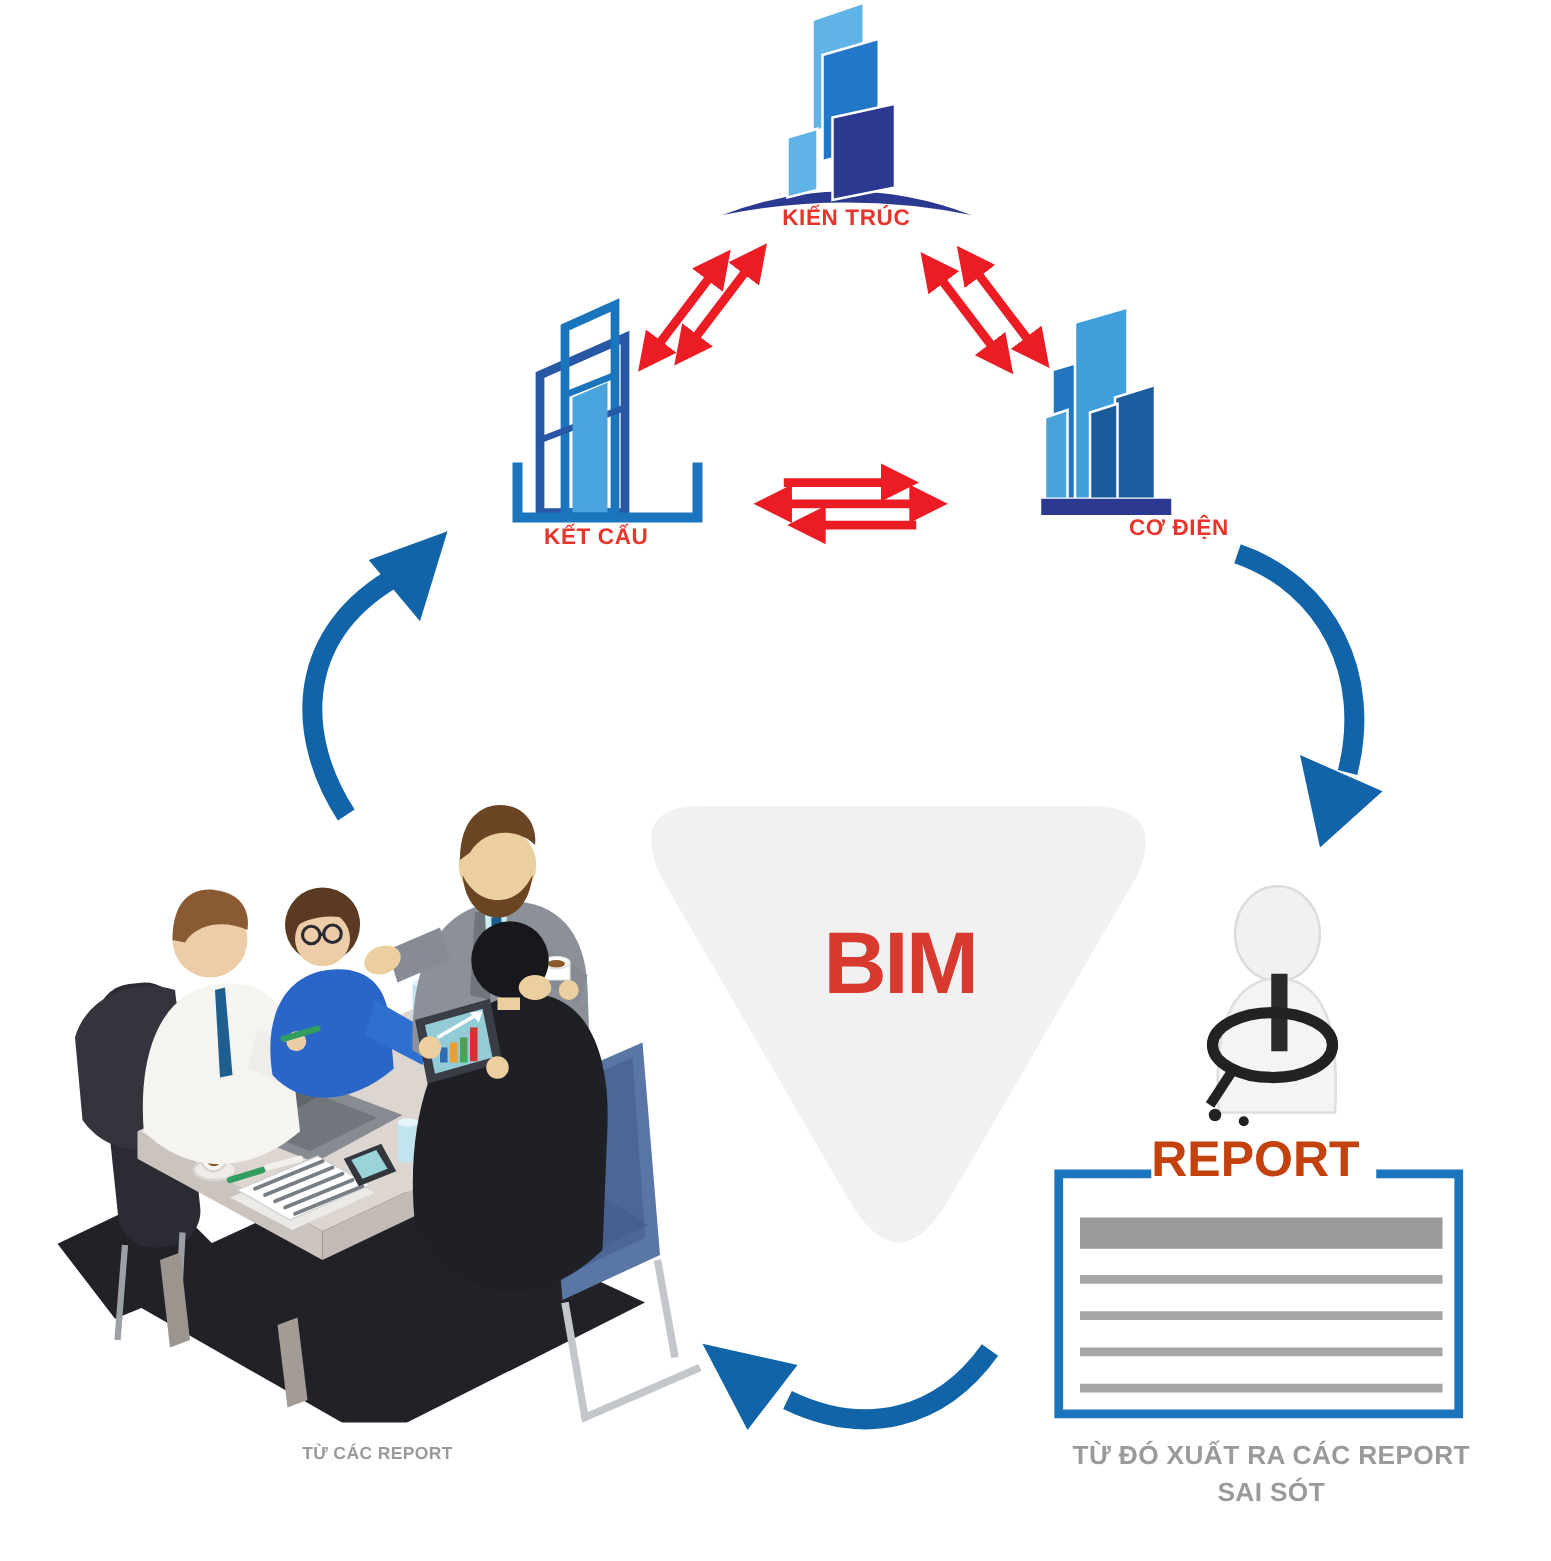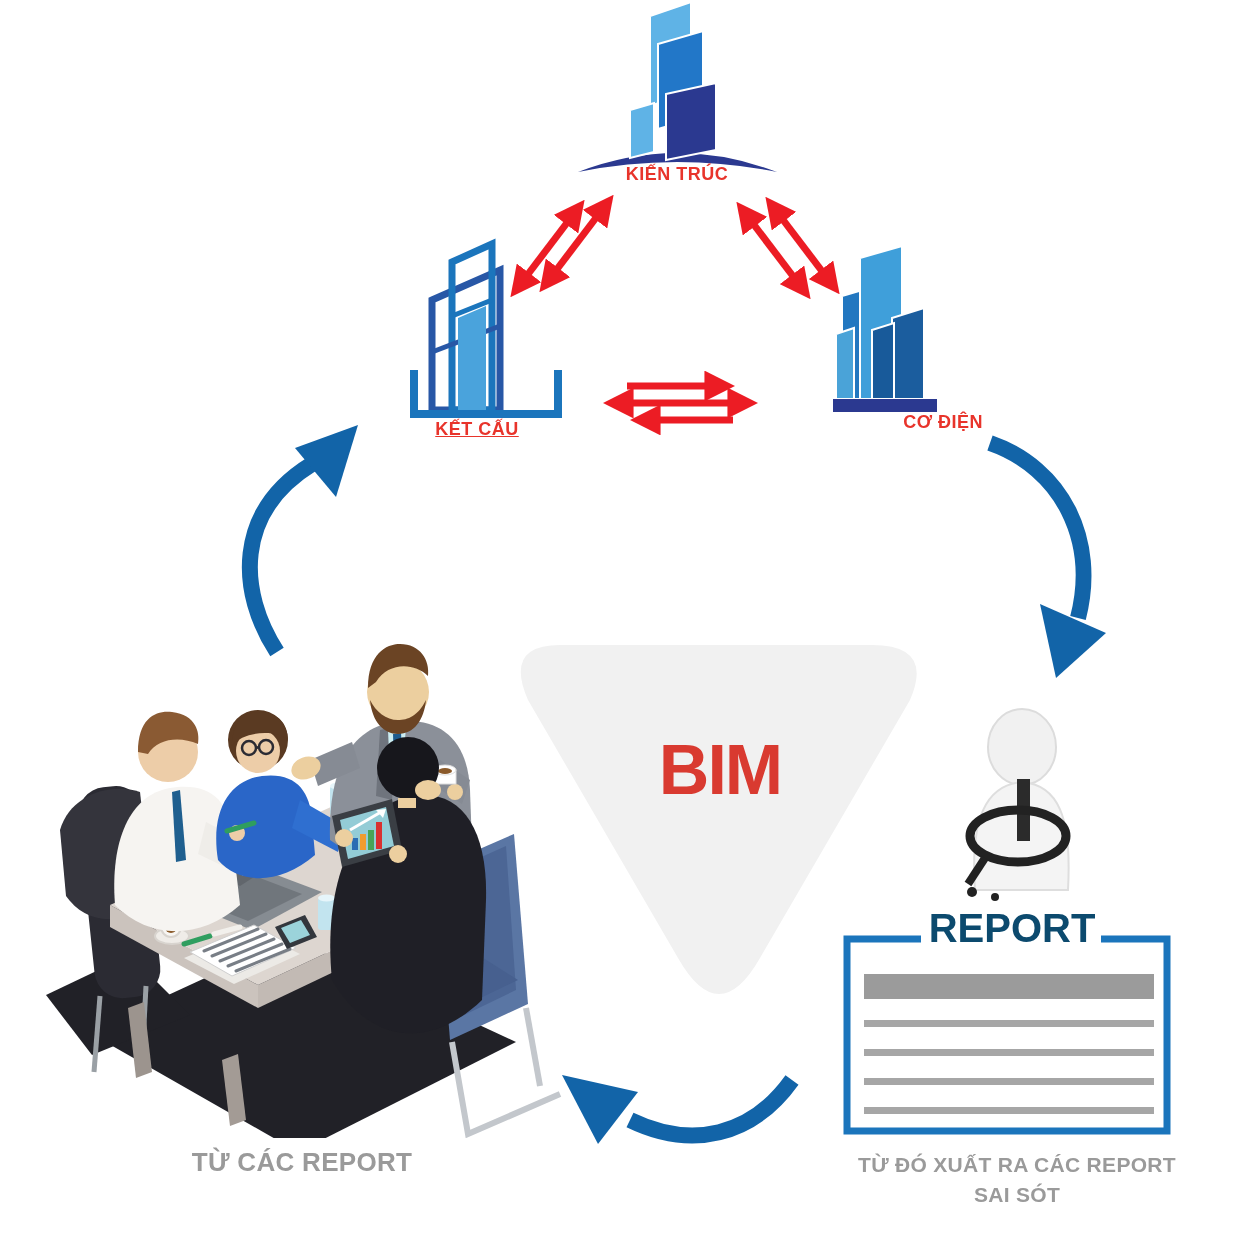--- a/index.html
+++ b/index.html
@@ -5,25 +5,25 @@
   html,body{margin:0;padding:0;background:#ffffff;}
   .canvas{position:relative;width:1241px;height:1249px;background:#ffffff;overflow:hidden;
           font-family:"Liberation Sans", sans-serif;}
   .svg-layer{position:absolute;left:0;top:0;}
   .whitebox{position:absolute;background:#ffffff;}
   .lbl{position:absolute;text-align:center;font-weight:700;color:#e8342b;
        font-size:18px;letter-spacing:.5px;}
   .cap{position:absolute;text-align:center;font-weight:700;color:#9a9a9a;}
   .cap div{white-space:nowrap;}
   .center-cap{font-size:19px;line-height:29px;letter-spacing:.4px;}
-  .left-cap{font-size:26px;line-height:35px;letter-spacing:.3px;}
+  .left-cap{font-size:14px;line-height:35px;letter-spacing:.3px;}
   .right-cap{font-size:21px;line-height:30px;letter-spacing:.3px;}
   .bim-txt{position:absolute;text-align:center;font-weight:800;color:#d93a30;
            font-size:70px;letter-spacing:-2px;line-height:1;}
-  .report-txt{position:absolute;text-align:center;font-weight:800;color:#0c4a6e;
+  .report-txt{position:absolute;text-align:left;font-weight:800;color:#c2410c;
               font-size:40px;letter-spacing:0px;line-height:1;}
 </style>
 </head>
 <body>
 
 <div class="canvas">
 
   <svg class="svg-layer" width="1241" height="1249" viewBox="0 0 1241 1249">
     <defs>
       <marker id="rh" viewBox="0 0 10 10" refX="7" refY="5" markerWidth="4.4" markerHeight="4.4" orient="auto-start-reverse" markerUnits="strokeWidth">
@@ -212,21 +212,21 @@
       <circle cx="344" cy="838" r="9" fill="#eccf9f"></circle>
       <circle cx="398" cy="854" r="9" fill="#eccf9f"></circle>
     </g>
   </svg>
 
   <div class="whitebox" style="left:433px;top:458px;width:497px;height:72px;border-radius:26px;"></div>
   <div class="whitebox" style="left:55px;top:1138px;width:495px;height:47px;border-radius:22px;"></div>
   <div class="whitebox" style="left:808px;top:1152px;width:372px;height:31px;border-radius:14px;"></div>
 
   <div class="lbl" style="left:577px;top:164px;width:200px;">KIẾN TRÚC</div>
-  <div class="lbl" style="left:377px;top:419px;width:200px;text-decoration:underline;">KẾT CẤU</div>
+  <div class="lbl" style="left:377px;top:419px;width:200px;">KẾT CẤU</div>
   <div class="lbl" style="left:783px;top:412px;width:200px;text-align:right;">CƠ ĐIỆN</div>
 
 
   <div class="bim-txt" style="left:580px;top:735px;width:280px;">BIM</div>
 
   <div class="report-txt" style="left:921px;top:908px;width:182px;">REPORT</div>
 
   <div class="cap right-cap" style="left:817px;top:1150px;width:400px;">
     <div>TỪ ĐÓ XUẤT RA CÁC REPORT</div>
     <div>SAI SÓT</div>

